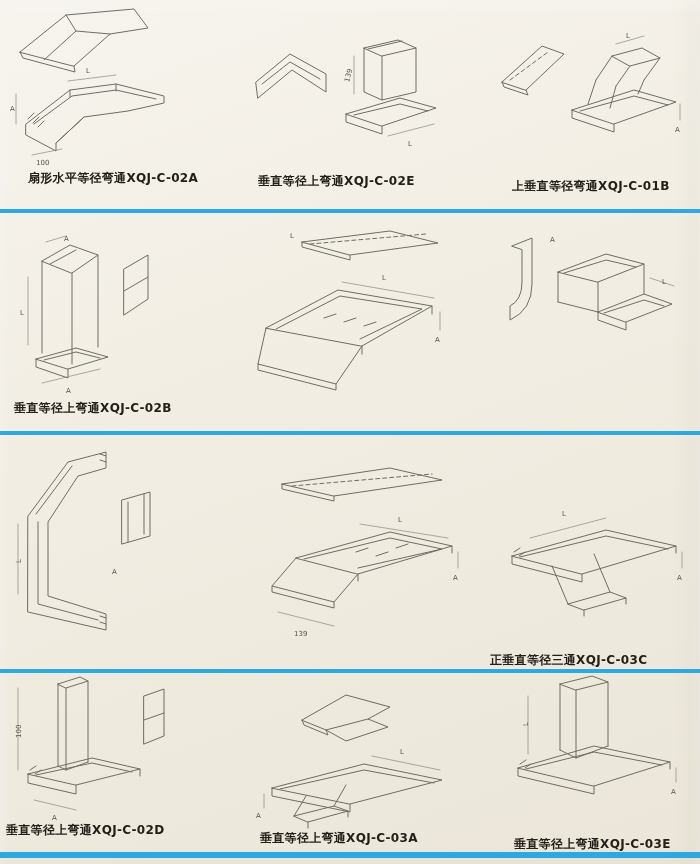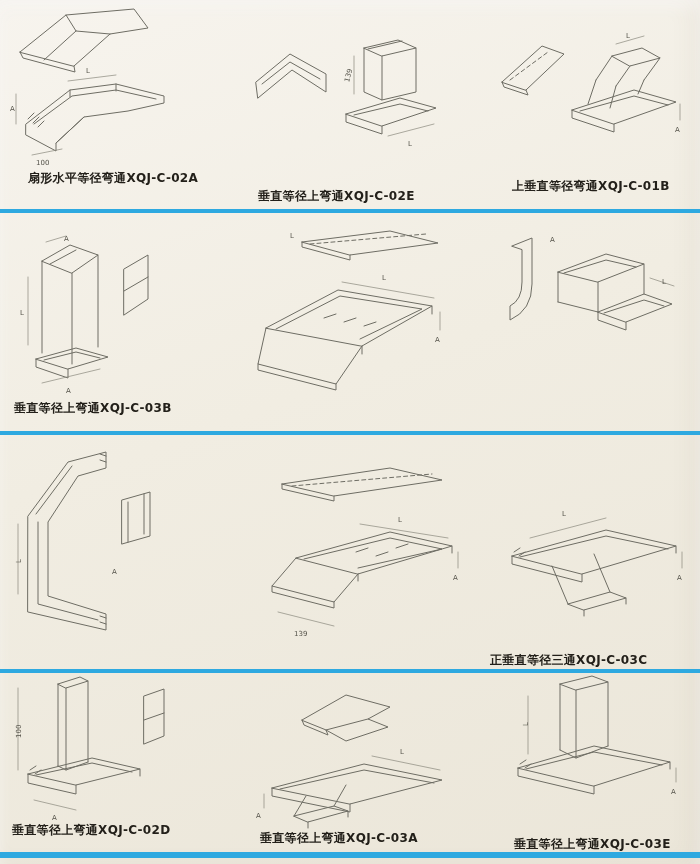--- a/index.html
+++ b/index.html
@@ -83,21 +83,21 @@
     </g>
     <g>
       <path class="dt" d="M124,16 L152,8"></path>
       <text x="134" y="10">L</text>
       <path class="dt" d="M188,76 L188,92"></path>
       <text x="183" y="104">A</text>
     </g>
   </svg>
 
   <div class="fig-label" style="left:28px;top:170px">扇形水平等径弯通XQJ-C-02A</div>
-  <div class="fig-label" style="left:258px;top:188px">垂直等径上弯通XQJ-C-02E</div>
+  <div class="fig-label" style="left:258px;top:173px">垂直等径上弯通XQJ-C-02E</div>
   <div class="fig-label" style="left:512px;top:178px">上垂直等径弯通XQJ-C-01B</div>
 
   <div class="divider" style="top:209px;height:4px"></div>
 
   <svg class="draw" style="left:12px;top:233px" width="152" height="170" viewBox="0 0 152 170">
     <g>
       <path d="M30,28 L58,12 L86,22 L60,40 Z"></path>
       <path d="M38,31 L64,17"></path>
       <path d="M30,28 L30,120 M60,40 L60,131 M86,22 L86,114"></path>
       <path d="M24,126 L64,115 L96,124 L56,136 Z"></path>
@@ -154,21 +154,21 @@
       <path d="M112,87 L152,74 L172,80"></path>
       <path d="M106,86 L106,94 L134,104 L134,96"></path>
     </g>
     <g>
       <text x="58" y="16">A</text>
       <path class="dt" d="M158,52 L182,60"></path>
       <text x="170" y="58">L</text>
     </g>
   </svg>
 
-  <div class="fig-label" style="left:14px;top:400px">垂直等径上弯通XQJ-C-03B</div>
+  <div class="fig-label" style="left:14px;top:400px">垂直等径上弯通XQJ-C-02B</div>
 
   <div class="divider" style="top:431px;height:4px"></div>
 
 
   <svg class="draw" style="left:10px;top:444px" width="152" height="200" viewBox="0 0 152 200">
     <g>
       <path d="M18,72 L58,18 L96,8 L96,24 L68,32 L38,78 L38,152 L96,170 L96,186 L18,168 Z"></path>
       <path d="M26,70 L62,22 M28,78 L28,160 L88,176"></path>
       <path d="M90,10 L96,12 M90,16 L96,18 M90,172 L96,174 M90,178 L96,180"></path>
     </g>
@@ -293,19 +293,19 @@
       <path d="M22,94 L28,90 M27,98 L33,94"></path>
     </g>
     <g>
       <path class="dt" d="M30,26 L30,84"></path>
       <text x="22" y="56" transform="rotate(-90 26 52)">L</text>
       <path class="dt" d="M178,98 L178,112"></path>
       <text x="173" y="124">A</text>
     </g>
   </svg>
 
-  <div class="fig-label" style="left:12px;top:822px">垂直等径上弯通XQJ-C-02D</div>
+  <div class="fig-label" style="left:6px;top:822px">垂直等径上弯通XQJ-C-02D</div>
   <div class="fig-label" style="left:260px;top:830px">垂直等径上弯通XQJ-C-03A</div>
   <div class="fig-label" style="left:514px;top:836px">垂直等径上弯通XQJ-C-03E</div>
 
   <div class="divider" style="top:852px;height:6px"></div>
 
 </div>
 
 </body></html>

